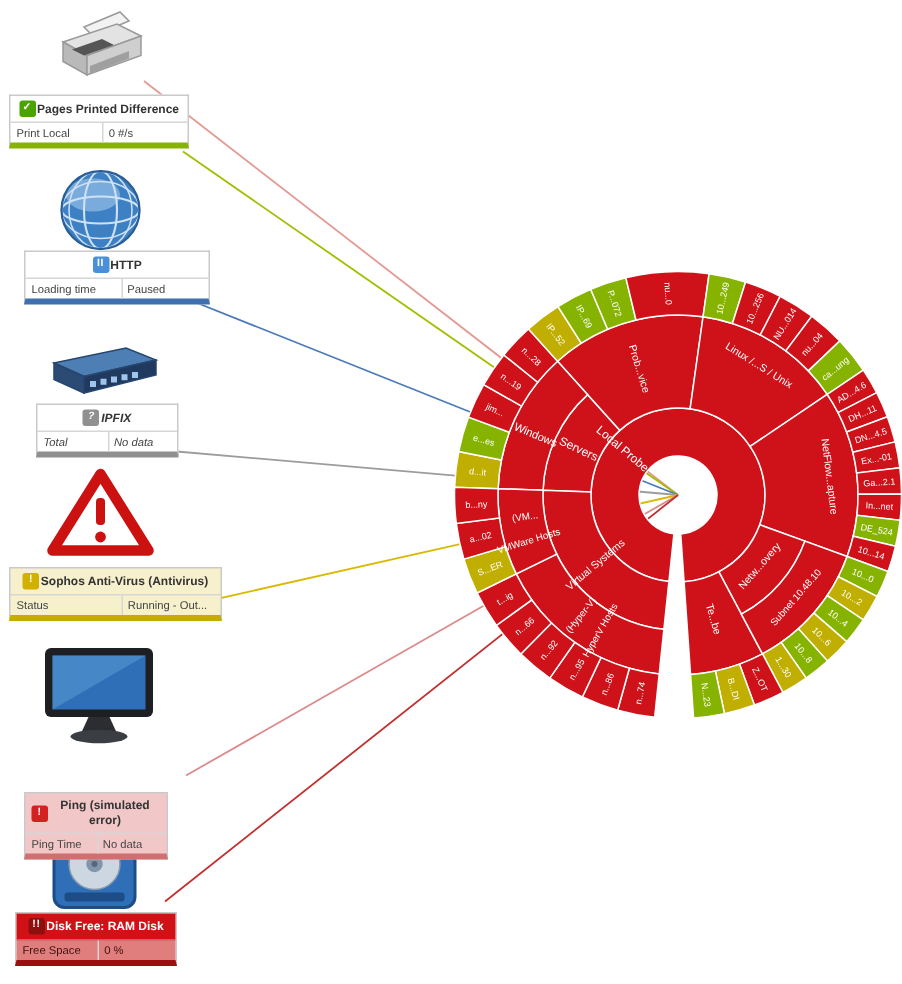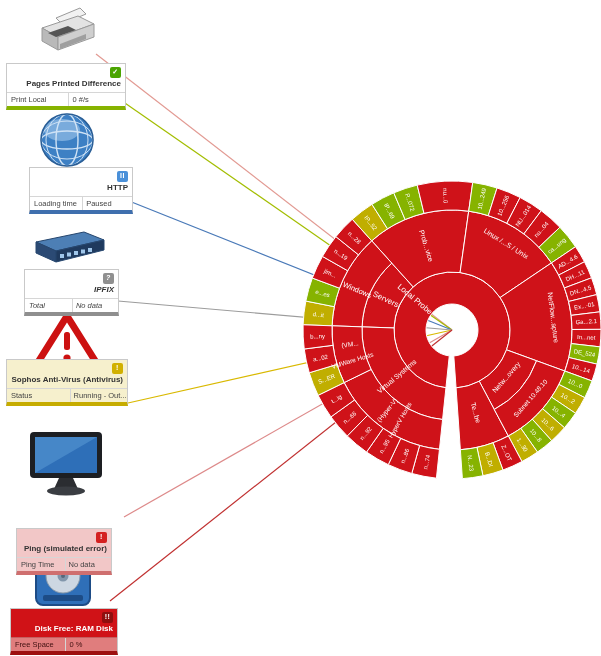--- a/index.html
+++ b/index.html
@@ -15,36 +15,36 @@
   .icon-warning{left:30px;top:310px;}
   .icon-monitor{left:26px;top:430px;}
   .icon-disk{left:30px;top:546px;}
 
   .card{
     position:absolute;z-index:3;background:#fff;
     border:1px solid #c9c9c9;border-bottom-width:4px;
     font-size:7.5px;color:#444;box-sizing:border-box;
   }
   .card-title{
-    display:flex;align-items:flex-end;justify-content:center;gap:1px;
+    display:flex;align-items:center;justify-content:center;gap:1px;
     padding:3px 4px;font-weight:bold;font-size:8px;color:#333;
-    text-align:center;line-height:1.25;flex-direction:column;
+    text-align:center;line-height:1.25;
   }
   .sicon{
     display:inline-flex;align-items:center;justify-content:center;
     width:11px;height:11px;border-radius:2px;color:#fff;
     font-size:7px;font-weight:bold;flex:0 0 auto;letter-spacing:.5px;
   }
   .card-row{display:flex;border-top:1px solid #d6d6d6;}
   .metric{flex:1;padding:2px 4px;border-right:1px solid #d6d6d6;white-space:nowrap;}
   .value{flex:0 0 42%;padding:2px 3px;white-space:nowrap;overflow:hidden;}
   .card-1{left:6px;top:63px;width:120px;}
-  .card-2{left:29px;top:167px;width:104px;}
+  .card-2{left:16px;top:167px;width:124px;}
   .card-3{left:24px;top:269px;width:95px;}
-  .card-4{left:6px;top:359px;width:122px;}
+  .card-4{left:6px;top:378px;width:142px;}
   .card-5{left:16px;top:528px;width:96px;}
   .card-6{left:10px;top:608px;width:108px;}
   .card-6 .card-title{color:#fff;}
   .card-6 .card-row{color:#401010;border-top-color:#c46060;}
 </style>
 </head>
 <body>
 
 <svg id="map-svg" width="601" height="656">
     <line x1="96" y1="54" x2="452" y2="330" stroke="#e29a93" stroke-width="1.2"></line>

